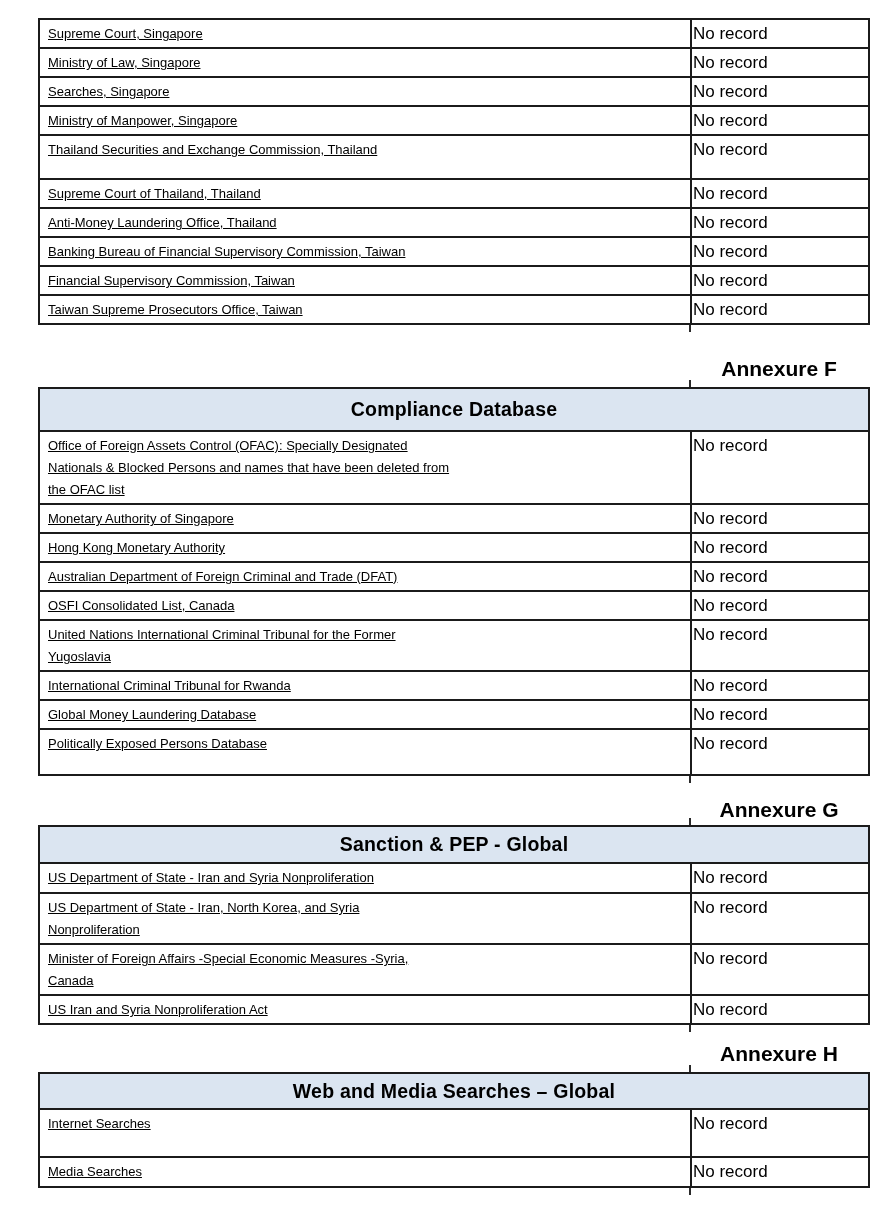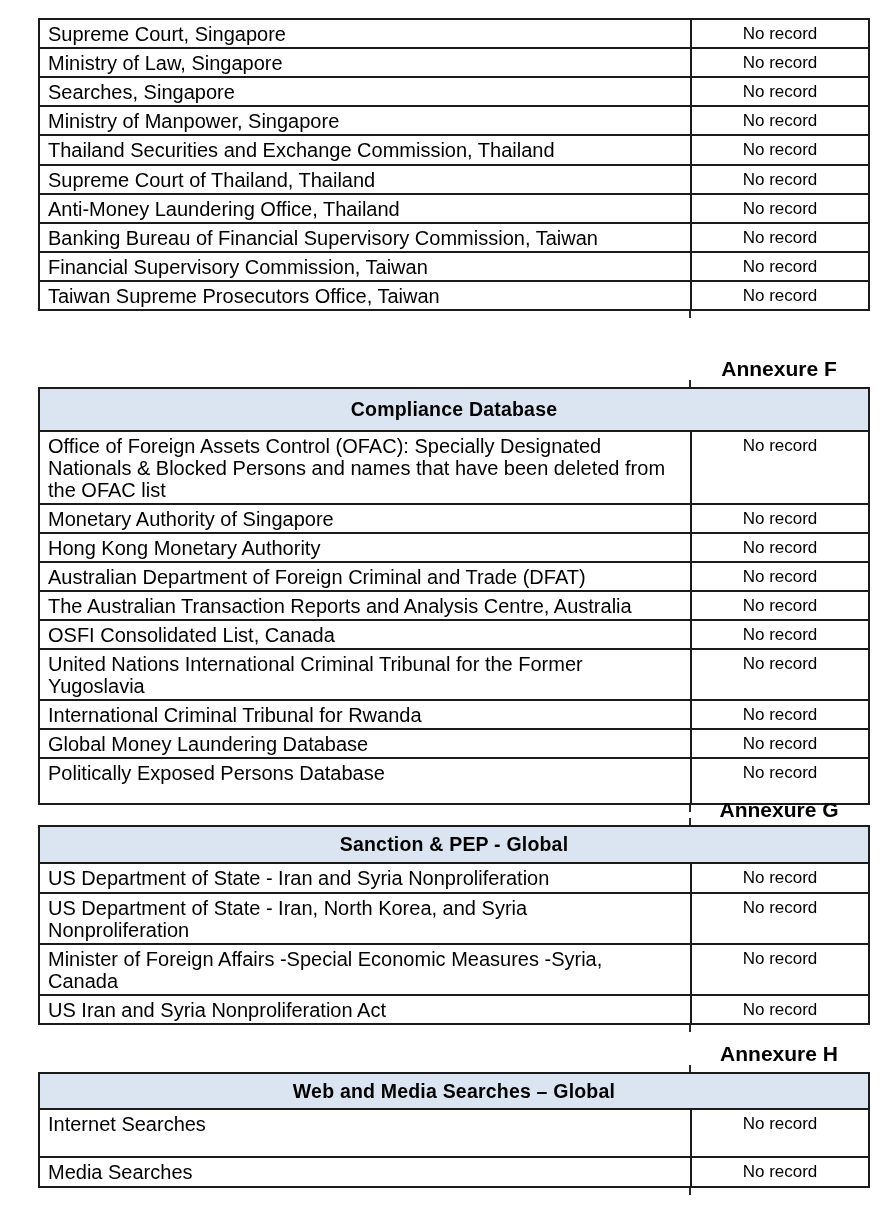--- a/index.html
+++ b/index.html
@@ -18,31 +18,31 @@
     border-collapse: collapse;
     table-layout: fixed;
     width: 830px;
   }
   table.rec td, table.rec th {
     border: 2px solid #1b1b1b;
     overflow: hidden;
   }
   td.src {
     padding: 3px 6px 2px 8px;
-    font-size: 20px;
+    font-size: 13px;
     line-height: 22px;
     vertical-align: top;
     white-space: pre-line;
+    text-decoration: underline;
   }
   td.res {
     padding-top: 3px;
     font-size: 17px;
     line-height: 22px;
     vertical-align: top;
-    text-align: center;
   }
   th.tbl-title {
     background: #dbe5f1;
     font-size: 19.5px;
     font-weight: bold;
     vertical-align: middle;
     letter-spacing: 0.2px;
   }
   .annex-label {
     position: absolute;
@@ -85,21 +85,21 @@
           <td class="res">No record</td>
         </tr>
         <tr style="height:28.6px">
           <td class="src">Searches, Singapore</td>
           <td class="res">No record</td>
         </tr>
         <tr style="height:28.6px">
           <td class="src">Ministry of Manpower, Singapore</td>
           <td class="res">No record</td>
         </tr>
-        <tr style="height:30px">
+        <tr style="height:44px">
           <td class="src">Thailand Securities and Exchange Commission, Thailand</td>
           <td class="res">No record</td>
         </tr>
         <tr style="height:28.6px">
           <td class="src">Supreme Court of Thailand, Thailand</td>
           <td class="res">No record</td>
         </tr>
         <tr style="height:28.6px">
           <td class="src">Anti-Money Laundering Office, Thailand</td>
           <td class="res">No record</td>
@@ -148,24 +148,20 @@
         </tr>
         <tr style="height:28.5px">
           <td class="src">Hong Kong Monetary Authority</td>
           <td class="res">No record</td>
         </tr>
         <tr style="height:28.5px">
           <td class="src">Australian Department of Foreign Criminal and Trade (DFAT)</td>
           <td class="res">No record</td>
         </tr>
         <tr style="height:28.5px">
-          <td class="src">The Australian Transaction Reports and Analysis Centre, Australia</td>
-          <td class="res">No record</td>
-        </tr>
-        <tr style="height:28.5px">
           <td class="src">OSFI Consolidated List, Canada</td>
           <td class="res">No record</td>
         </tr>
         <tr style="height:46px">
           <td class="src">United Nations International Criminal Tribunal for the Former
 Yugoslavia</td>
           <td class="res">No record</td>
         </tr>
         <tr style="height:28.5px">
           <td class="src">International Criminal Tribunal for Rwanda</td>

